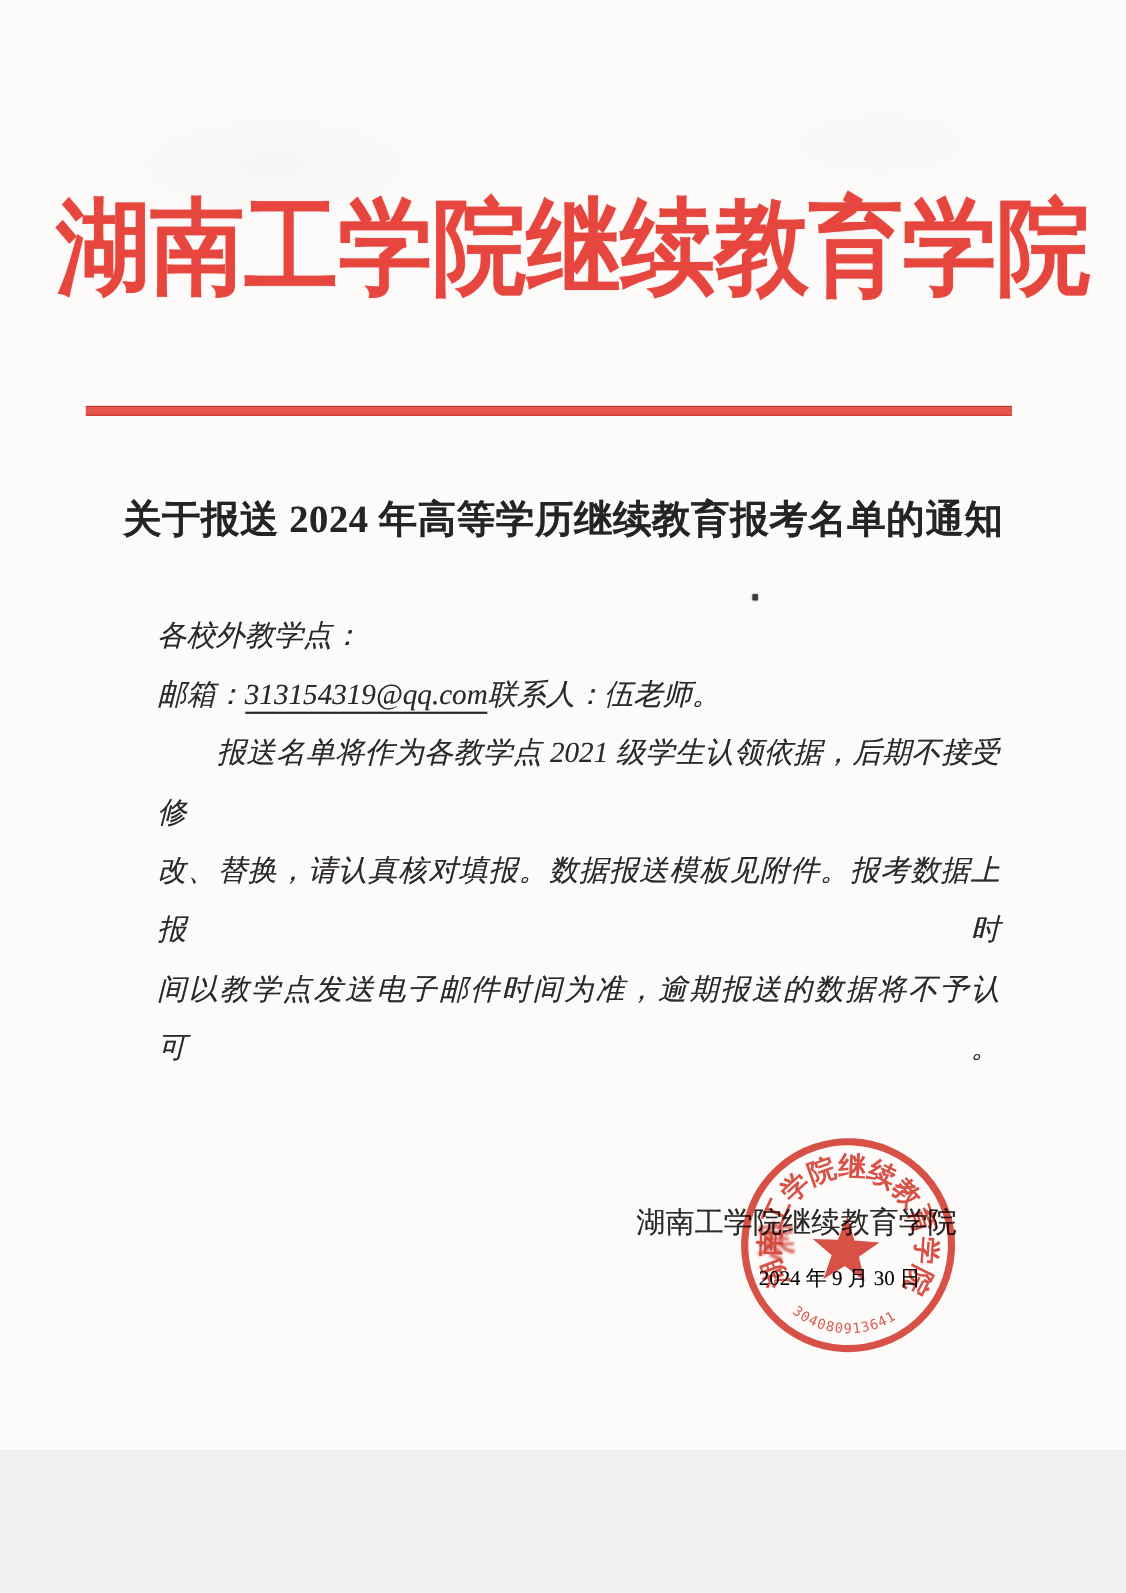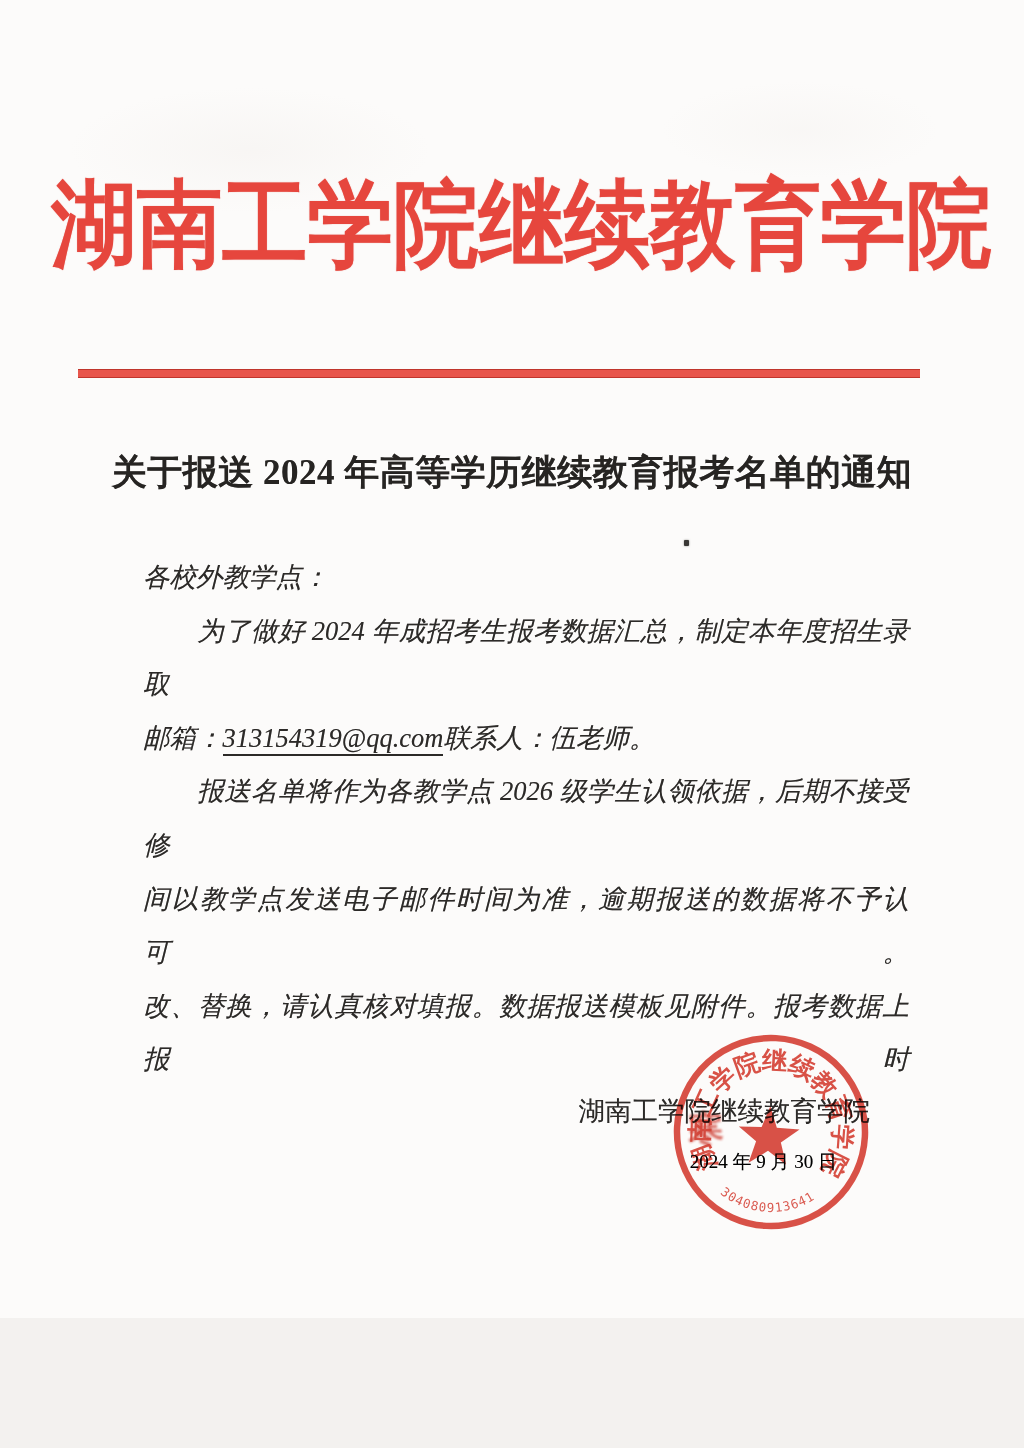--- a/index.html
+++ b/index.html
@@ -91,25 +91,24 @@
   <div class="letterhead">湖南工学院继续教育学院</div>
 
   <div class="red-rule"></div>
 
   <div class="doc-title">关于报送 2024 年高等学历继续教育报考名单的通知</div>
 
   <div class="ink-speck"></div>
 
   <div class="body-text">
     <div class="line">各校外教学点：</div>
-    <div class="line jst indent">为了做好 2024 年成招考生报考数据汇总，制定本年度招生录取</div>
     <div class="line"><span>邮箱：</span><span class="email">313154319@qq.com</span><span class="contact">联系人：伍老师。</span></div>
-    <div class="line jst indent">报送名单将作为各教学点 2026 级学生认领依据，后期不接受修</div>
+    <div class="line jst indent">报送名单将作为各教学点 2021 级学生认领依据，后期不接受修</div>
+    <div class="line jst">改、替换，请认真核对填报。数据报送模板见附件。报考数据上报时</div>
     <div class="line jst">间以教学点发送电子邮件时间为准，逾期报送的数据将不予认可。</div>
-    <div class="line jst">改、替换，请认真核对填报。数据报送模板见附件。报考数据上报时</div>
   </div>
 
   <div class="sig-org">湖南工学院继续教育学院</div>
   <div class="sig-date">2024 年 9 月 30 日</div>
 
   <svg class="seal" viewBox="-130 -130 260 260" xmlns="http://www.w3.org/2000/svg">
     <g transform="rotate(3)" fill="none">
       <circle cx="0" cy="0" r="94" stroke="#d6392d" stroke-width="6.5" opacity="0.95"></circle>
       <polygon points="0,-32 -7.6,-10.5 -30.4,-9.9 -12.4,4 -18.8,25.9 0,13 18.8,25.9 12.4,4 30.4,-9.9 7.6,-10.5" fill="#d6392d" opacity="0.95" transform="translate(-2,6)"></polygon>
       <path id="sealArcTop" d="M -51.6 36.1 A 63 63 0 1 1 51.6 36.1" fill="none"></path>

